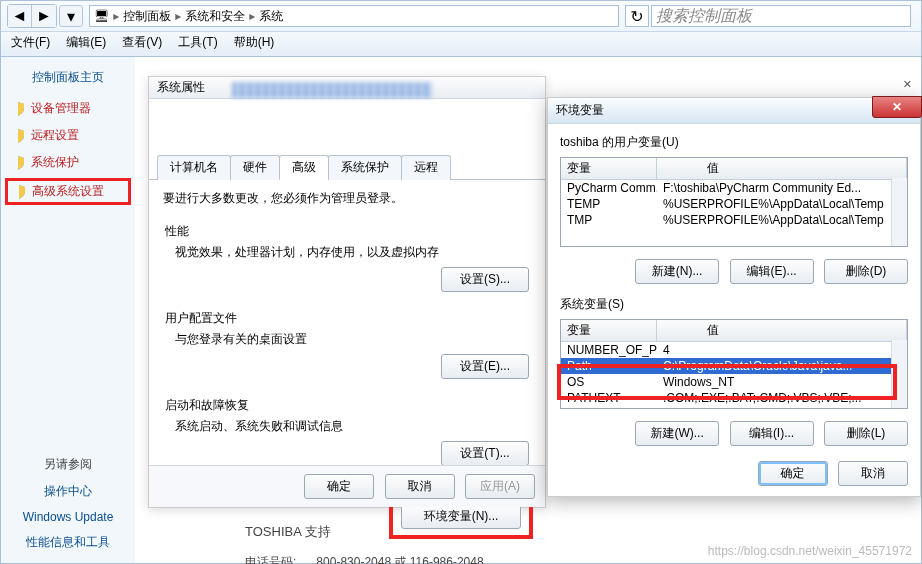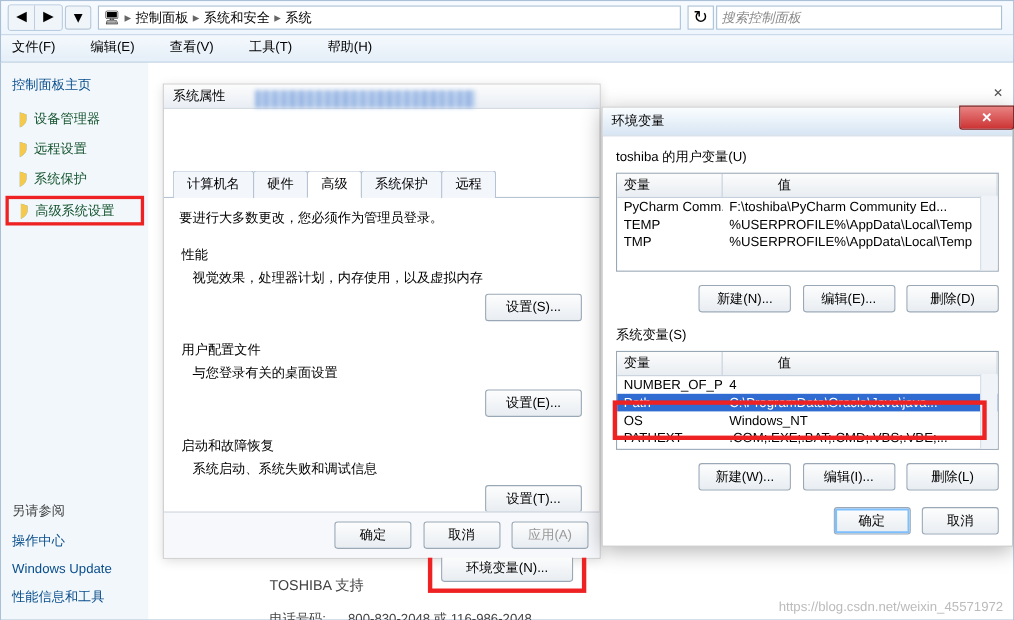--- a/index.html
+++ b/index.html
@@ -8,28 +8,28 @@
     
     .topbar { position: absolute; left: 0; top: 0; right: 0; height: 57px; border: 1px solid #a9c0d6; background: linear-gradient(#f7fbff,#e6f0fa); }
     .topbar-inner { position: absolute; left: 0; right: 0; top: 0; height: 30px; display: flex; align-items: center; padding: 2px 4px; gap: 2px; }
     .nav-btn { width: 24px; height: 22px; border: 1px solid #b8c8d8; border-radius: 3px; background: #f0f5fa; display: inline-flex; align-items: center; justify-content: center; }
     .navpair { display: flex; gap: 0; border: 1px solid #a9c0d6; border-radius: 3px; margin-left: 2px; }
     .navpair .nav-btn { border: none; border-right: 1px solid #b8c8d8; border-radius: 0; }
     .navpair .nav-btn:last-child { border-right: none; }
     .breadcrumb { flex: 1; height: 22px; background: #fff; border: 1px solid #a9c0d6; margin: 0 4px; display: flex; align-items: center; font-size: 12px; gap: 4px; padding: 0 4px; }
     .breadcrumb .sep { color: #666; }
     .refresh-btn { width: 24px; height: 22px; border: 1px solid #a9c0d6; background: #fff; display: inline-flex; align-items: center; justify-content: center; }
-    .searchbox { width: 260px; height: 22px; border: 1px solid #a9c0d6; background: #fff; display: flex; align-items: center; padding: 0 4px; font-size: 12px; color: #888; font-style: italic; gap: 4px; margin-right: 6px; }
-    .menubar { position: absolute; left: 0; right: 0; top: 30px; height: 22px; display: flex; gap: 32px; padding: 2px 10px; font-size: 12px; background: linear-gradient(#f5f9fd,#e6eff8); border-top: 1px solid #c7d7e6; }
+    .searchbox { width: 260px; height: 22px; border: 1px solid #a9c0d6; background: #fff; display: flex; align-items: center; padding: 0 4px; font-size: 16px; color: #888; font-style: italic; gap: 4px; margin-right: 6px; }
+    .menubar { position: absolute; left: 0; right: 0; top: 30px; height: 22px; display: flex; gap: 16px; padding: 2px 10px; font-size: 12px; background: linear-gradient(#f5f9fd,#e6eff8); border-top: 1px solid #c7d7e6; }
 
     
     .main { position: absolute; left: 0; right: 0; top: 57px; bottom: 0; display: flex; border: 1px solid #a9c0d6; border-top: none; }
-    .sidepanel { width: 134px; background: #f1f7fb; padding: 12px 10px; font-size: 12px; display: flex; flex-direction: column; gap: 10px; }
+    .sidepanel { width: 134px; background: #f1f7fb; padding: 12px 10px; font-size: 12px; display: flex; flex-direction: column; gap: 10px; text-align: center; }
     .sidepanel .h { color: #0a4e8c; font-weight: normal; margin-bottom: 4px; }
-    .sidelink { display: flex; align-items: center; gap: 6px; cursor: pointer; color: #14532d; }
+    .sidelink { display: flex; align-items: center; gap: 6px; cursor: pointer; color: #b91c1c; }
     .shield { width: 14px; height: 14px; }
     .red-box { border: 3px solid #e22; padding: 2px 4px; margin: -3px -6px; }
     .spacer { flex: 1; }
     .sidepanel .sub { color: #0a4e8c; }
     .content { flex: 1; position: relative; background: #fff; }
 
     .support-title { position: absolute; left: 110px; top: 466px; font-size: 13px; color: #444; }
     .phone-row { position: absolute; left: 110px; top: 497px; font-size: 12px; color: #444; }
 
     

